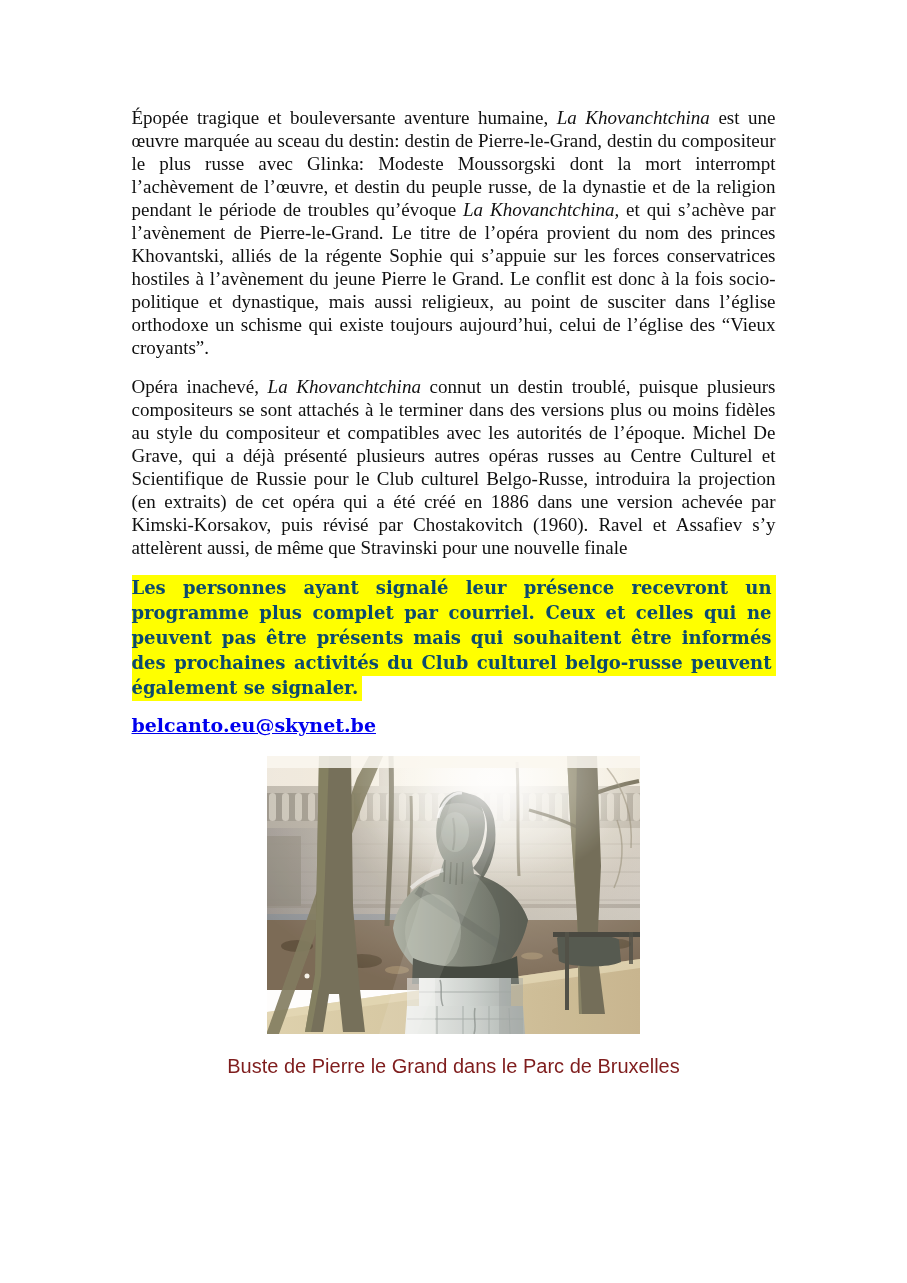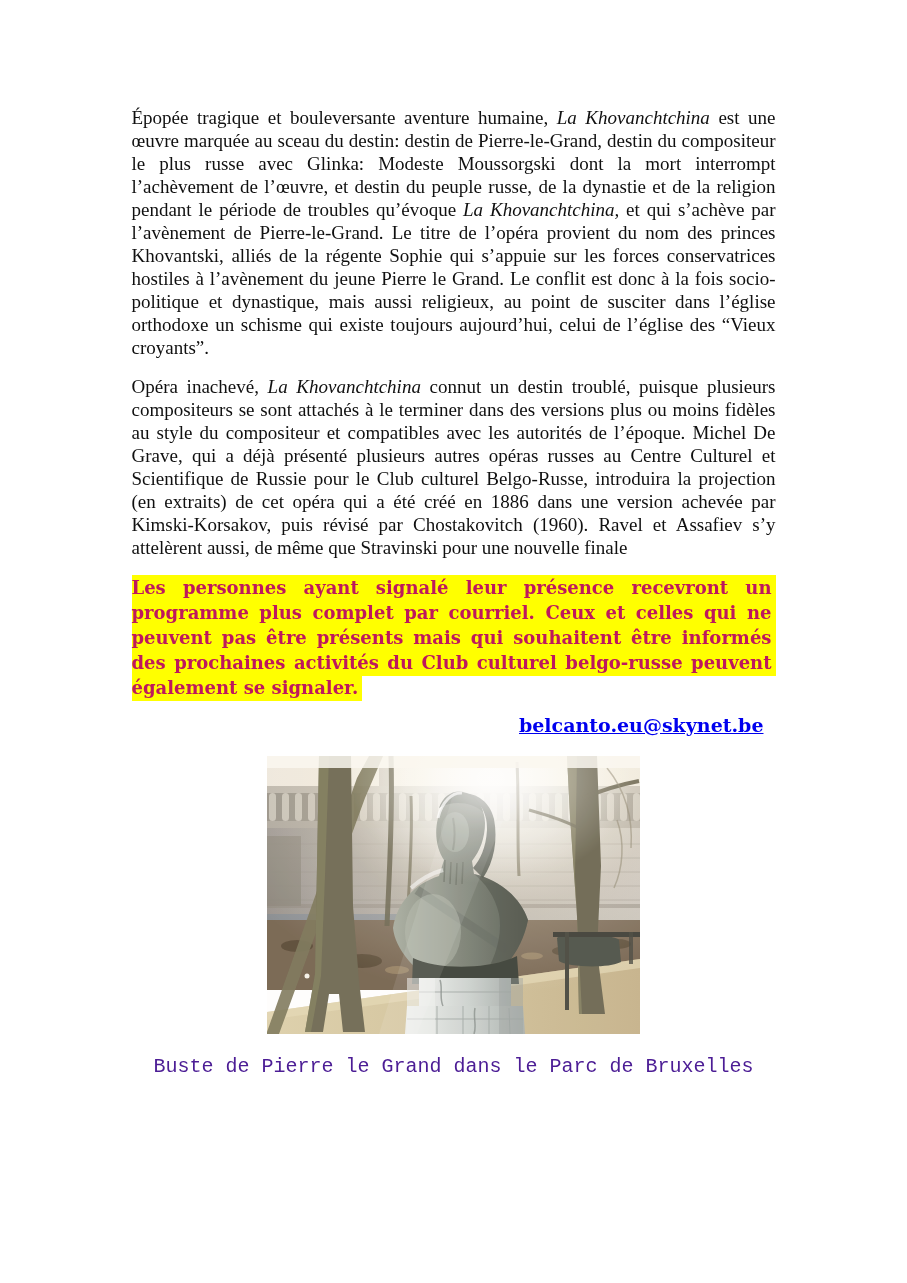--- a/index.html
+++ b/index.html
@@ -39,46 +39,46 @@
     line-height: 0;
   }
   .highlight-line {
     font-family: "DejaVu Serif", serif;
     font-size: 18px;
     line-height: 25px;
     font-weight: bold;
     margin-bottom: 13px;
   }
   .hl {
-    color: #be185d;
+    color: #0c4a6e;
     padding: 2px 4px 3px 0;
     -webkit-box-decoration-break: clone;
     box-decoration-break: clone;
   }
   .email-line {
-    margin: 12px;
-    text-align: right;
+    margin: 0;
+    text-align: left;
     font-family: "DejaVu Serif", serif;
     font-size: 19px;
     line-height: 25px;
   }
   .email {
     font-weight: bold;
     text-decoration: underline;
     cursor: pointer;
   }
   .figure {
     margin: 18px 0 0 0;
     text-align: center;
   }
   .photo-svg { display: block; margin: 0 auto; }
   .caption {
-    font-family: Liberation Mono, monospace;
+    font-family: Liberation Sans, sans-serif;
     font-size: 20px;
-    color: #4c1d95;
+    color: #7f1d1d;
     margin-top: 21px;
   }
 </style>
 </head>
 <body>
 
 <div class="page">
   <div class="content">
 
     <p class="para serif-times"><span>Épopée tragique et bouleversante aventure humaine, </span><i class="it">La Khovanchtchina</i><span> est une œuvre marquée au sceau du destin: destin de Pierre-le-Grand, destin du compositeur le plus russe avec Glinka: Modeste Moussorgski dont la mort interrompt l’achèvement de l’œuvre, et destin du peuple russe, de la dynastie et de la religion pendant le période de troubles qu’évoque </span><i class="it">La Khovanchtchina,</i><span> et qui s’achève par l’avènement de Pierre-le-Grand. Le titre de l’opéra provient du nom des princes Khovantski, alliés de la régente Sophie qui s’appuie sur les forces conservatrices hostiles à l’avènement du jeune Pierre le Grand. Le conflit est donc à la fois socio-politique et dynastique, mais aussi religieux, au point de susciter dans l’église orthodoxe un schisme qui existe toujours aujourd’hui, celui de l’église des “Vieux croyants”.</span></p>

